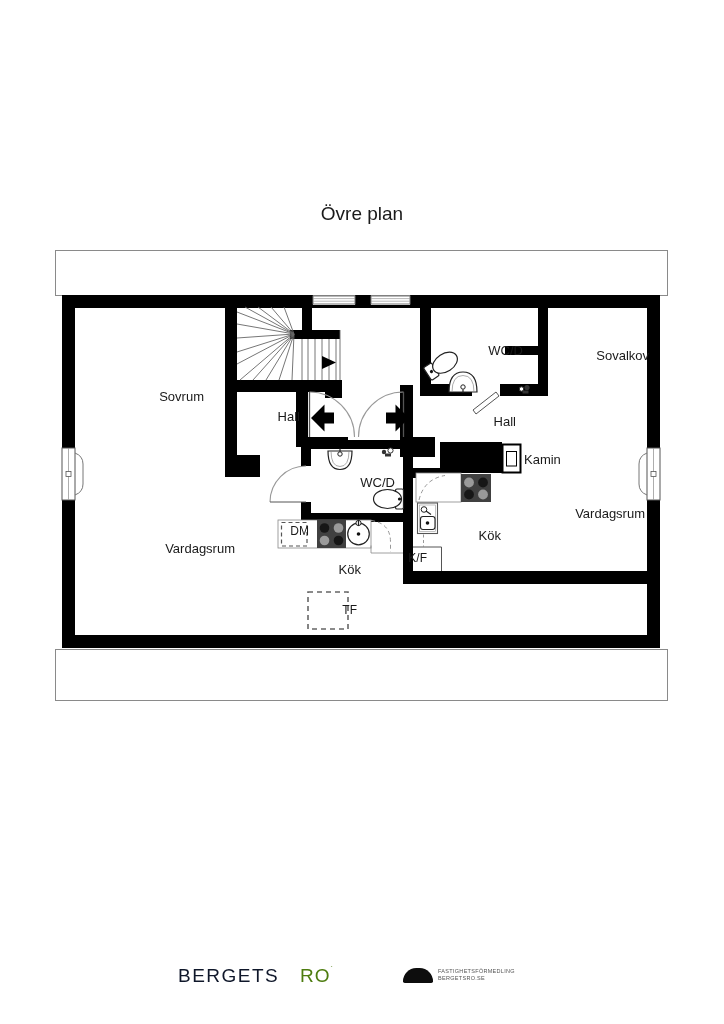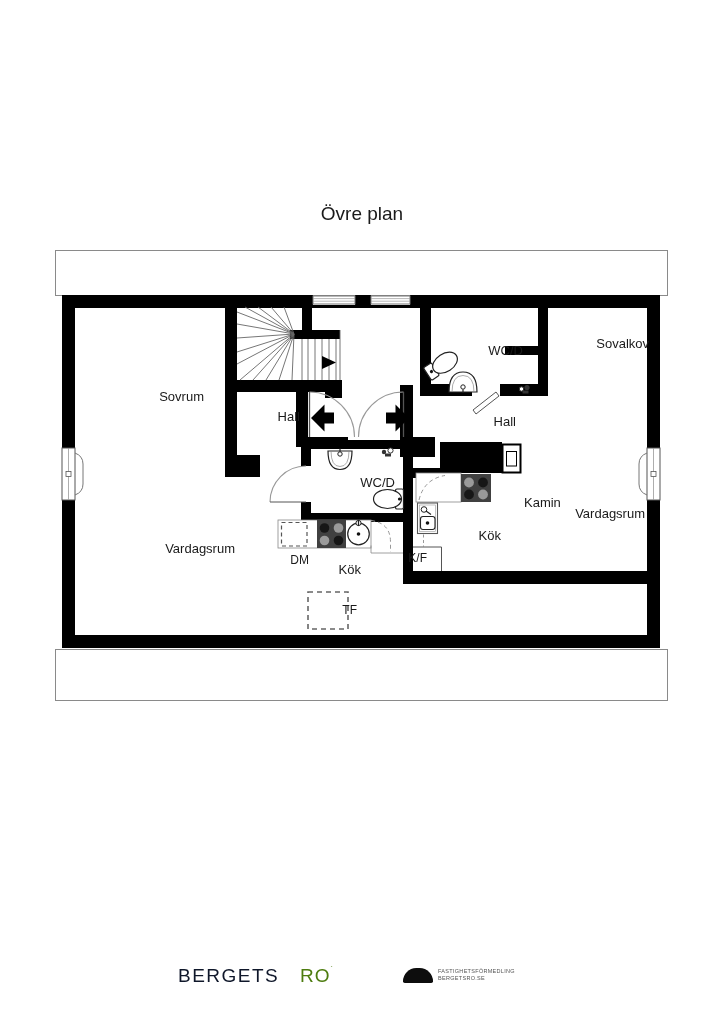--- a/index.html
+++ b/index.html
@@ -214,26 +214,26 @@
       <circle cx="358.5" cy="523" r="2.6" fill="#fff" stroke="#222" stroke-width="1"></circle>
       <line x1="358.5" y1="520" x2="358.5" y2="526" stroke="#222" stroke-width="1.2"></line>
     </g>
 
     <rect x="308" y="592" width="40" height="37" fill="#fff" stroke="#666" stroke-width="1.6" stroke-dasharray="5,4"></rect>
   </svg>
 
   <div class="label" style="left:104px;top:389px;width:100px;">Sovrum</div>
   <div class="label" style="left:240px;top:409px;width:60px;">Hall</div>
   <div class="label" style="left:443px;top:343px;width:80px;">WC/D</div>
-  <div class="label" style="left:549px;top:336px;width:100px;">Sovalkov</div>
+  <div class="label" style="left:549px;top:348px;width:100px;">Sovalkov</div>
   <div class="label" style="left:456px;top:414px;width:60px;">Hall</div>
-  <div class="label" style="left:524px;top:452px;width:70px;text-align:left;margin-top:43px;">Kamin</div>
+  <div class="label" style="left:524px;top:452px;width:70px;text-align:left;">Kamin</div>
   <div class="label" style="left:525px;top:506px;width:120px;">Vardagsrum</div>
   <div class="label" style="left:315px;top:475px;width:80px;">WC/D</div>
-  <div class="label small" style="left:279px;top:553px;width:30px;">DM</div>
+  <div class="label small" style="left:279px;top:524px;width:30px;">DM</div>
   <div class="label" style="left:301px;top:562px;width:60px;">Kök</div>
   <div class="label small" style="left:387px;top:551px;width:40px;">K/F</div>
   <div class="label" style="left:441px;top:528px;width:60px;">Kök</div>
   <div class="label" style="left:115px;top:541px;width:120px;">Vardagsrum</div>
   <div class="label small" style="left:317px;top:603px;width:40px;">TF</div>
 
   <div class="brand-bergets">BERGETS</div>
   <div class="brand-ro"><span>RO</span><sup>´</sup></div>
   <div class="logo-dome"></div>
   <div class="agency">

